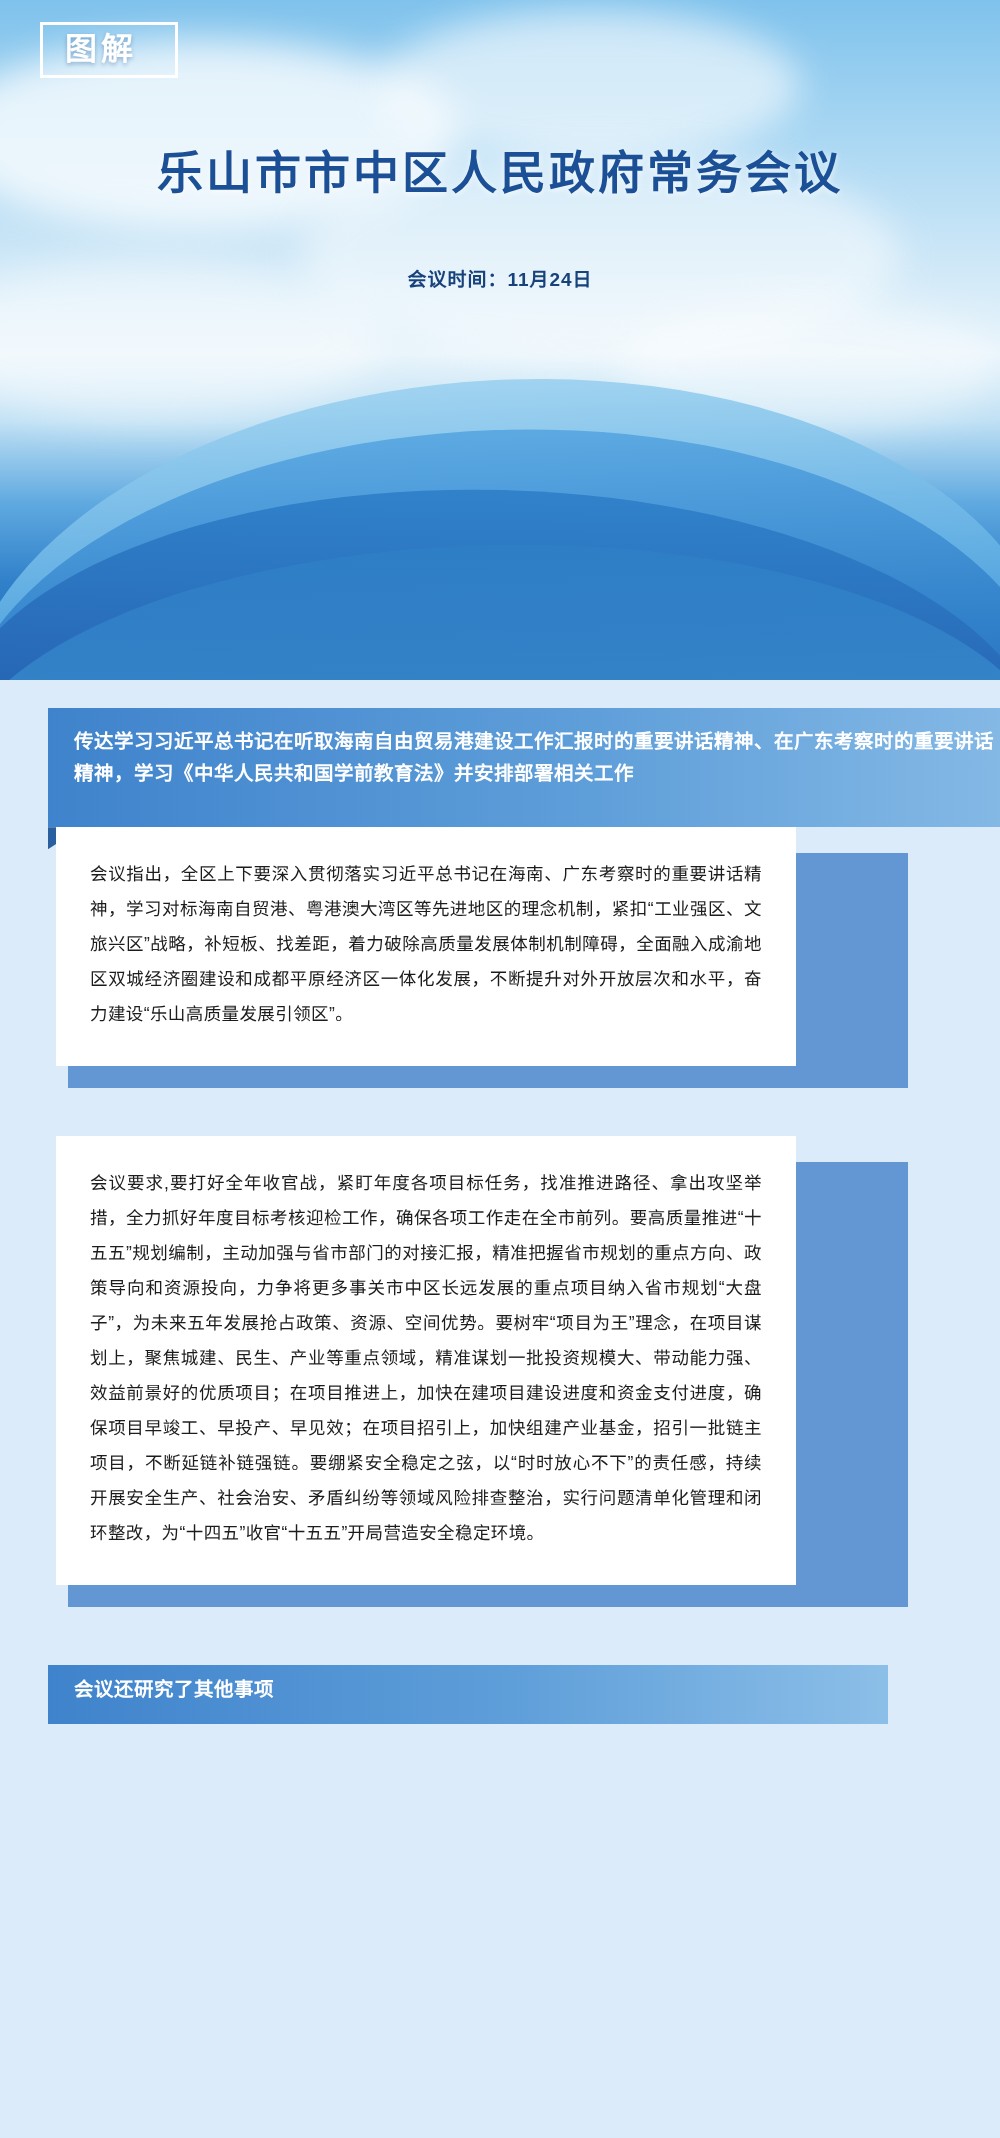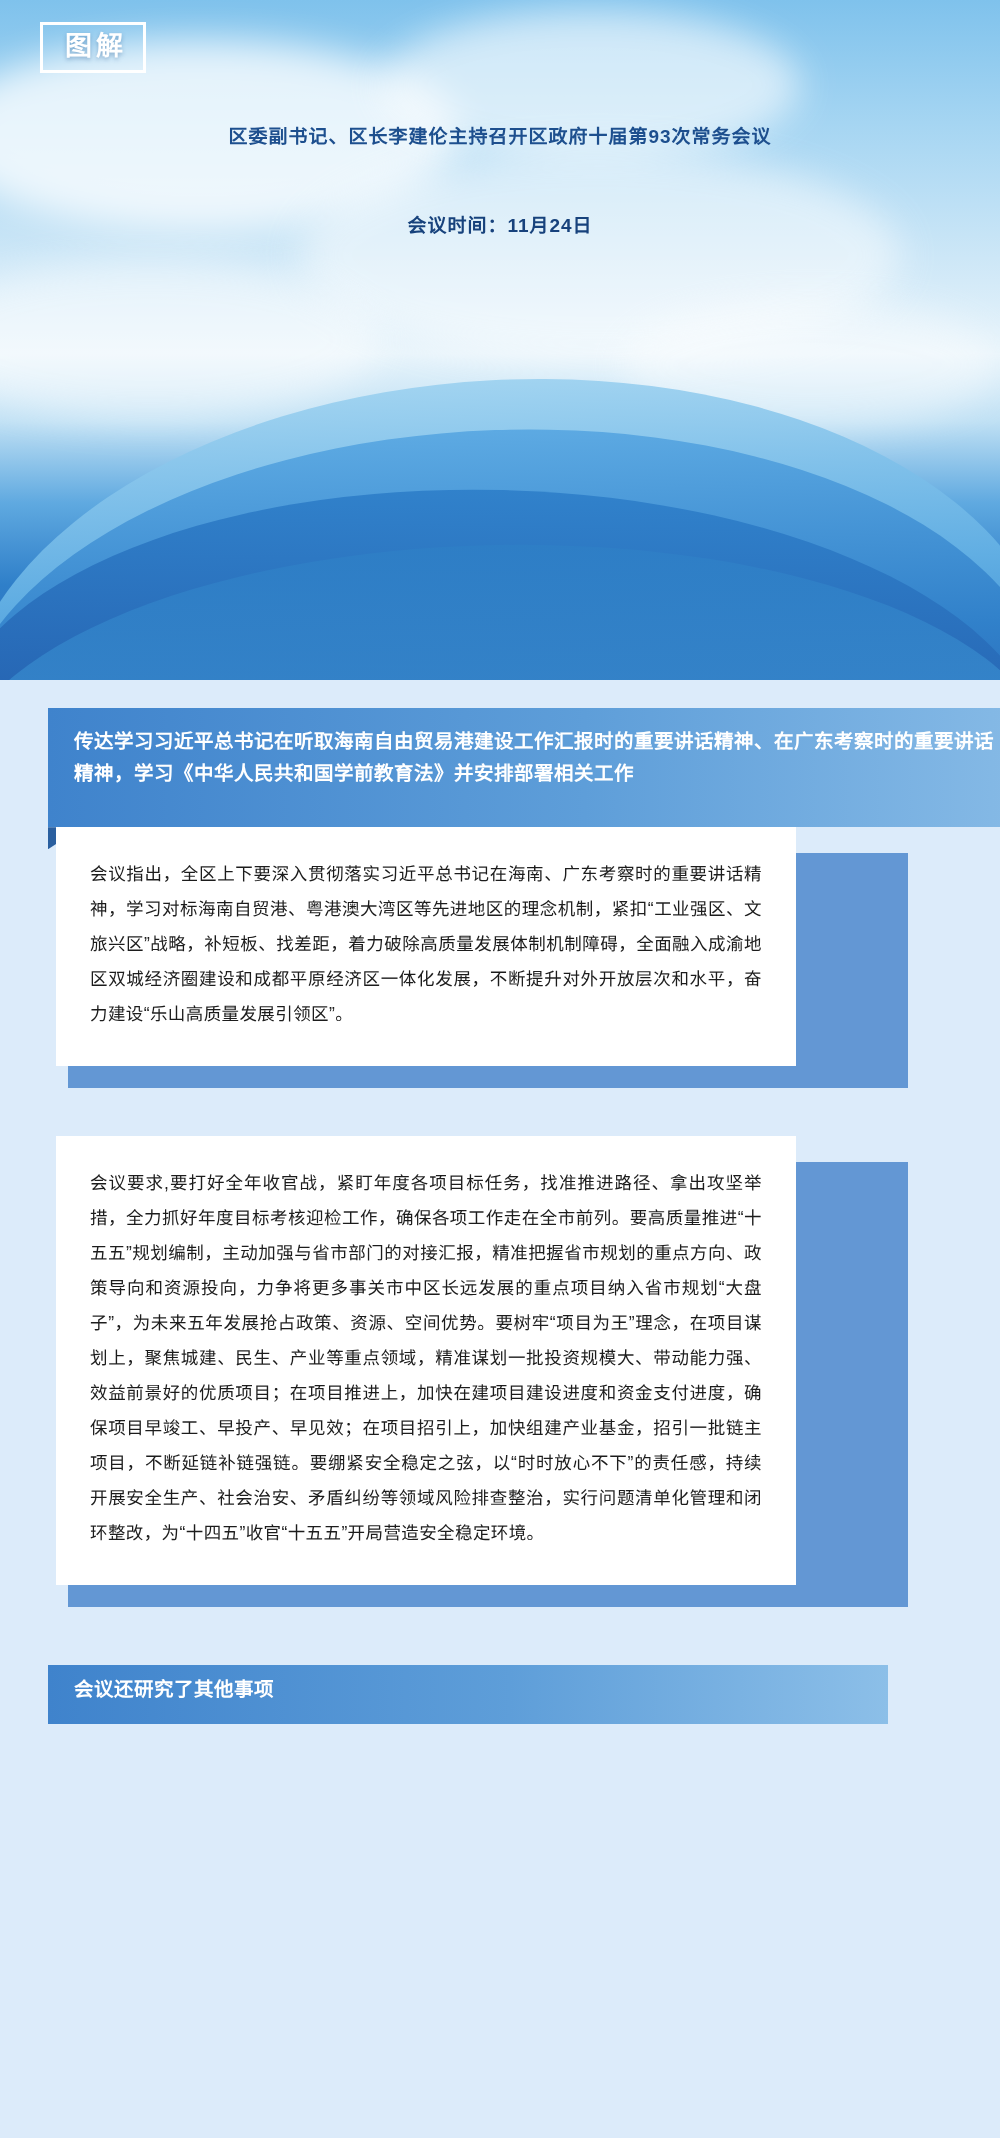--- a/index.html
+++ b/index.html
@@ -54,24 +54,24 @@
 
   .header-inner {
     position: relative;
     z-index: 5;
     padding: 0 40px;
   }
   .badge {
     display: inline-block;
     margin-top: 22px;
     margin-left: 0px;
-    padding: 8px 16px 10px 22px;
+    padding: 8px 38px 10px 22px;
     border: 3px solid #ffffff;
     color: #ffffff;
-    font-size: 27px;
+    font-size: 32px;
     font-weight: bold;
     letter-spacing: 4px;
     line-height: 1;
     text-shadow: 0 2px 4px rgba(20,70,130,.35);
   }
   .main-title {
     margin-top: 58px;
     color: #1b4f96;
     font-size: 46px;
     font-weight: bold;
@@ -191,21 +191,21 @@
     <div class="cloud c4"></div>
     <div class="cloud c5"></div>
 
     <div class="wave w1"></div>
     <div class="wave w2"></div>
     <div class="wave w3"></div>
     <div class="wave w4"></div>
 
     <div class="header-inner">
       <div class="badge">图解</div>
-      <div class="sub-title">区委副书记、区长李建伦主持召开区政府十届第93次常务会议</div>
+      <div class="main-title">乐山市市中区人民政府常务会议</div>
       <div class="meeting-time">会议时间：11月24日</div>
     </div>
   </div>
 
   <div class="content">
 
     <div class="section">
       <div class="head-bar">传达学习习近平总书记在听取海南自由贸易港建设工作汇报时的重要讲话精神、在广东考察时的重要讲话精神，学习《中华人民共和国学前教育法》并安排部署相关工作</div>
       <div class="card-wrap">
         <div class="card-shadow"></div>

